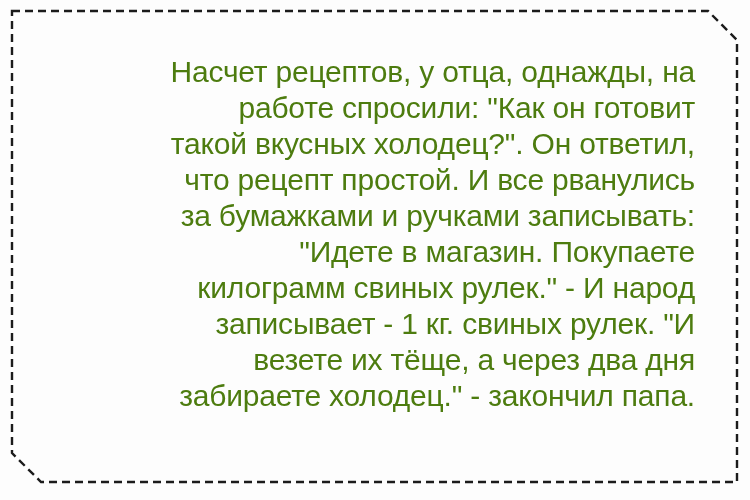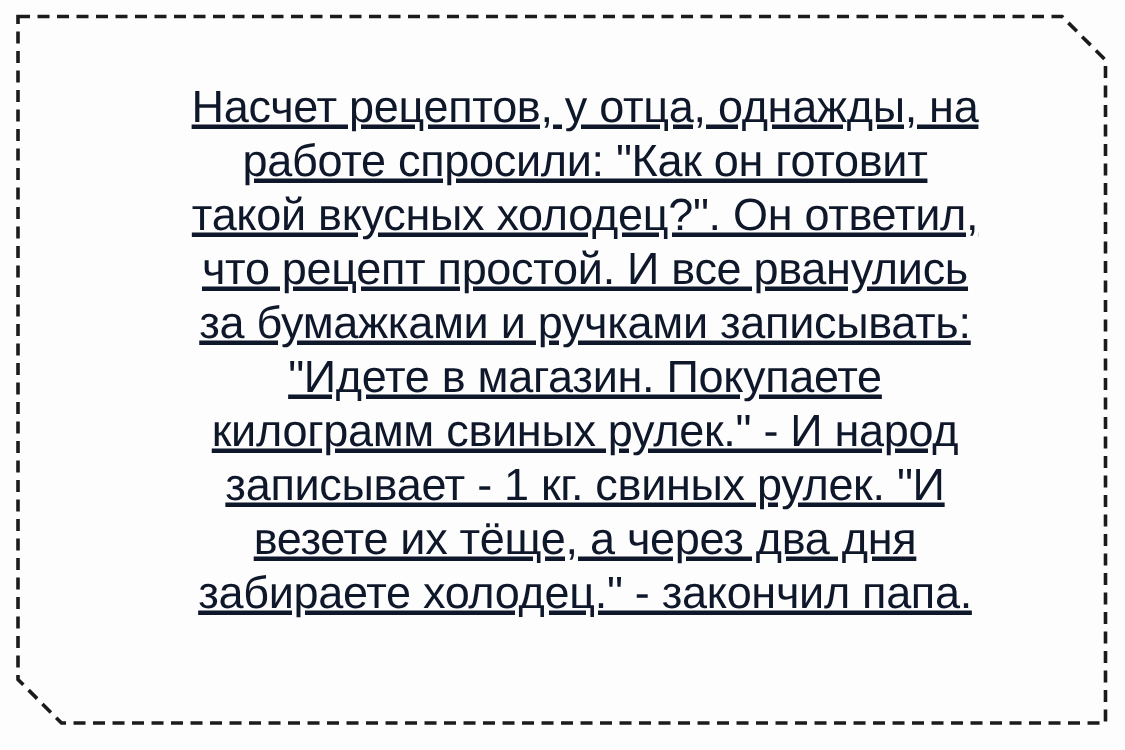--- a/index.html
+++ b/index.html
@@ -24,25 +24,24 @@
     display: block;
   }
   .joke-text {
     position: absolute;
     left: 85px;
     top: 54px;
     width: 610px;
     font-size: 30px;
     line-height: 36px;
     font-weight: 400;
-    color: #0f172a;
+    color: #4d7c0f;
     letter-spacing: -0.2px;
     white-space: pre;
-    text-align: center;
-    text-decoration: underline;
+    text-align: right;
   }
 </style>
 </head>
 <body>
 
 <div class="card">
 
   <svg class="border-svg" viewBox="0 0 750 500" xmlns="http://www.w3.org/2000/svg">
     <path fill="none" stroke="#1b1b1b" stroke-width="2.4" stroke-dasharray="8 5" stroke-linecap="butt" d="M 12 11 H 708 L 737 40 V 482 H 41 L 12 453 Z"></path>
   </svg>

